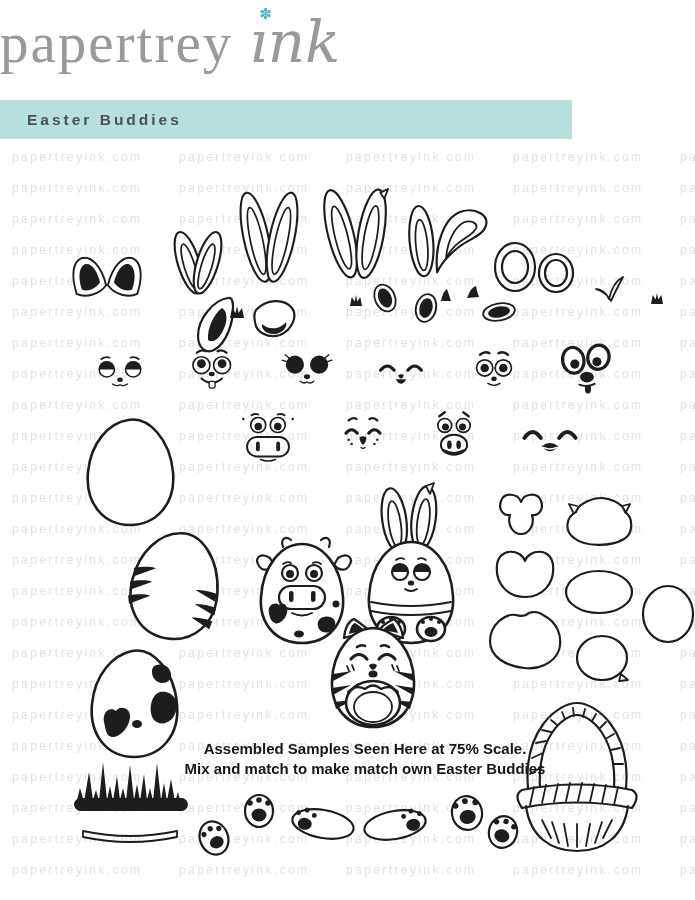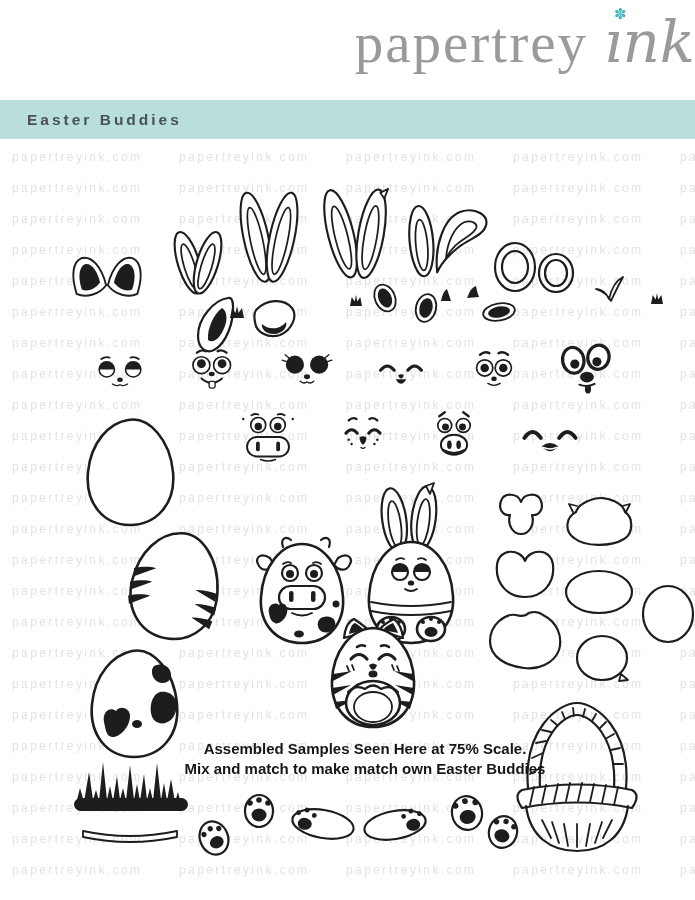--- a/index.html
+++ b/index.html
@@ -1,27 +1,27 @@
 <!DOCTYPE html>
 <html style="--ink: #1d1d1d; --banner-bg: #b9dfdd; --banner-fg: #4a5156; --logo-fg: #9a9a9a; --flower-fg: #4ab6be; --wm-fg: #e3e3e3;"><head>
 <meta charset="utf-8">
 <style>
   html,body{margin:0;padding:0;background:#fff}
   .sheet{position:relative;width:695px;height:900px;background:#fff;overflow:hidden;
          font-family:"Liberation Sans",sans-serif}
   
-  .logo{position:absolute;top:8px;left:0;width:100%;text-align:right;white-space:nowrap;
+  .logo{position:absolute;top:8px;left:0;width:100%;text-align:left;white-space:nowrap;
         color:var(--logo-fg,#9a9a9a)}
   .logo-word{font-family:"Liberation Serif",serif;font-size:57px;letter-spacing:2px}
   .logo-script{font-family:"DejaVu Serif",serif;font-style:italic;font-size:58px;
                margin-left:16px;position:relative;display:inline-block}
   .logo-flower{position:absolute;top:-3px;left:10px;font-size:15px;font-style:normal;
                color:var(--flower-fg,#4ab6be)}
   
-  .banner{position:absolute;top:100px;left:0;width:695px;height:39px;box-sizing:border-box;
+  .banner{position:absolute;top:100px;left:0;width:572px;height:39px;box-sizing:border-box;
           background:var(--banner-bg,#b9dfdd);color:var(--banner-fg,#4a5156);
           display:flex;align-items:center;justify-content:space-between;padding:0 27px;
           font-size:15.5px;font-weight:700;letter-spacing:3px}
   
   .wm{position:absolute;font-size:12px;letter-spacing:2.4px;white-space:nowrap;
       color:var(--wm-fg,#e3e3e3);font-weight:400}
   
   .stamp{position:absolute}
   .stamp svg{display:block;overflow:visible}
   .s{stroke:var(--ink,#1d1d1d);stroke-width:2.2;fill:none;stroke-linecap:round;stroke-linejoin:round}

